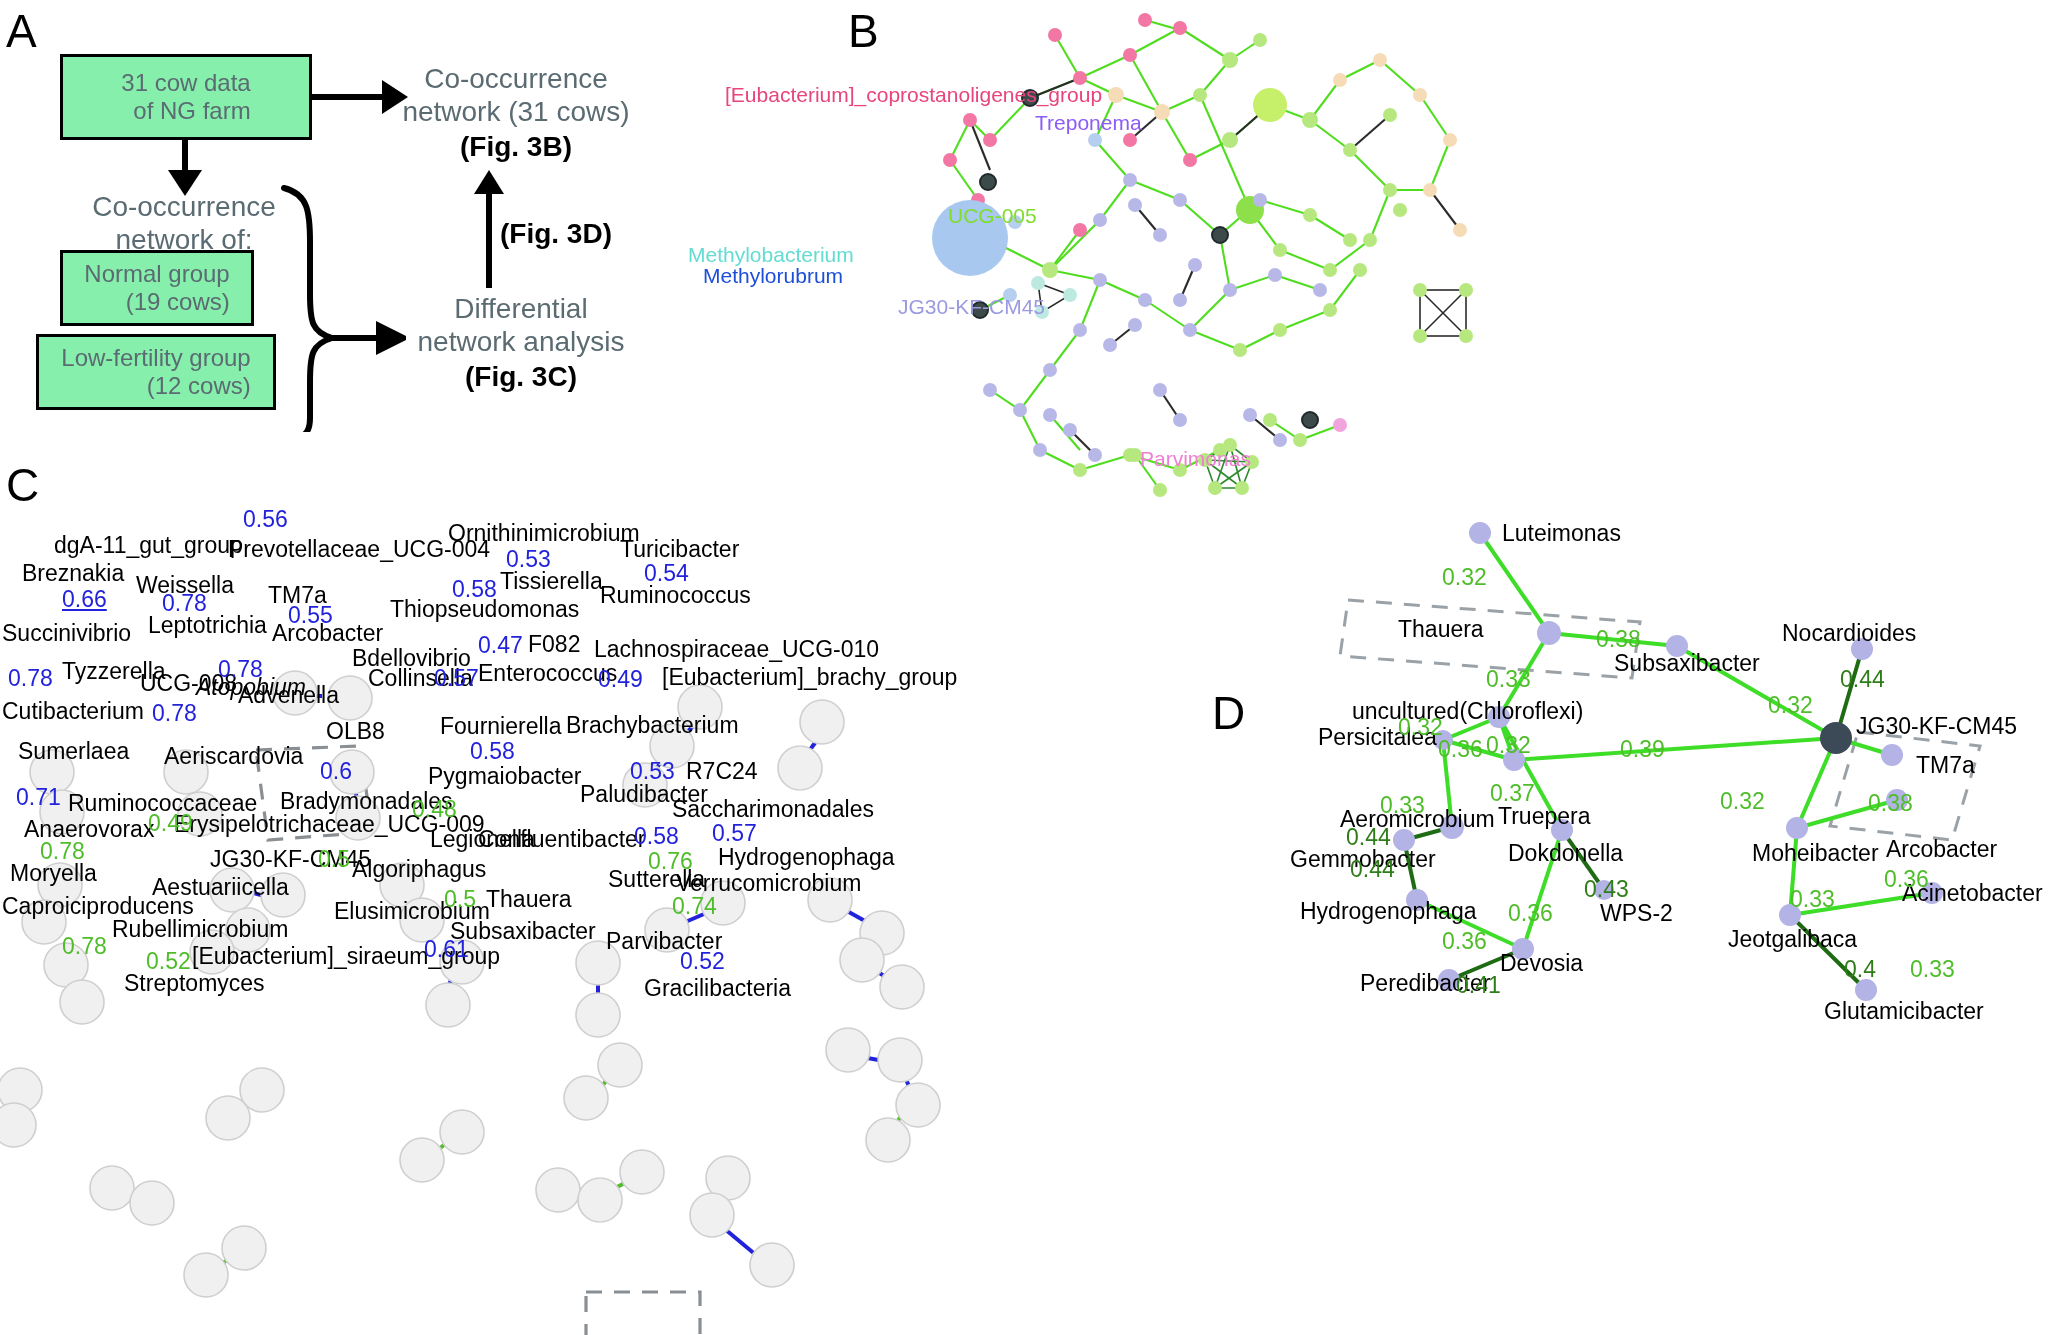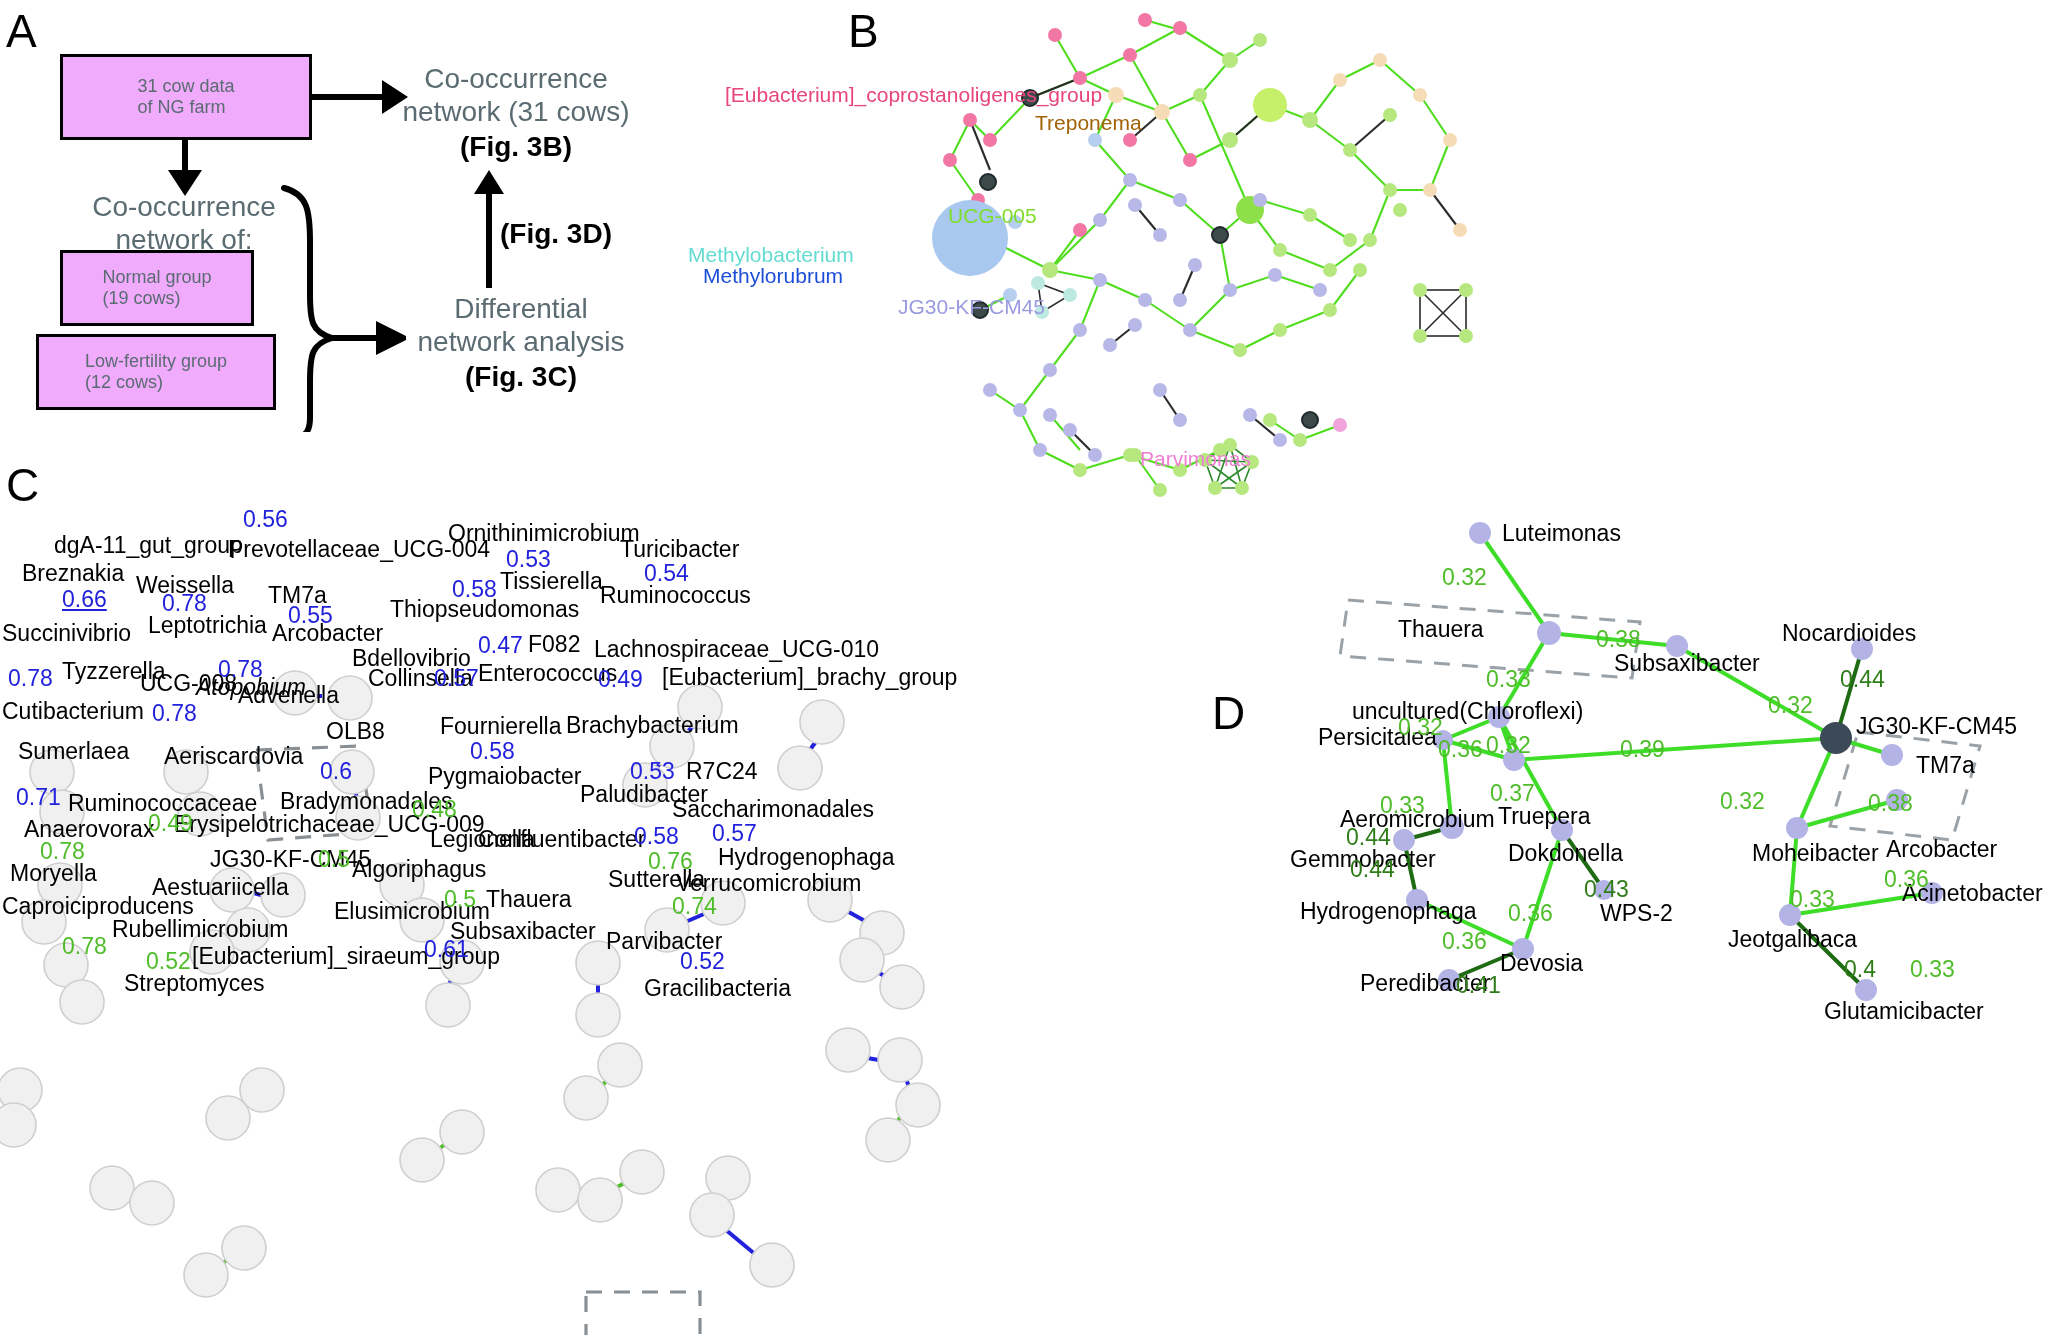--- a/index.html
+++ b/index.html
@@ -1,23 +1,23 @@
 <!DOCTYPE html>
 <html><head>
 <meta charset="utf-8">
 <style>
   html,body{margin:0;padding:0;background:#ffffff;}
   body{width:2048px;height:1335px;position:relative;overflow:hidden;
        font-family:"Liberation Sans","DejaVu Sans",sans-serif;}
   .fig{position:absolute;inset:0;}
   .panel-letter{position:absolute;font-size:46px;color:#000;font-weight:400;line-height:1;}
   
-  .a-box{position:absolute;border:3px solid #000;background:#f0abfc;box-sizing:border-box;
-         display:flex;align-items:center;justify-content:center;text-align:left;
-         color:#5b6b72;font-size:18px;line-height:1.16;}
+  .a-box{position:absolute;border:3px solid #000;background:#86efac;box-sizing:border-box;
+         display:flex;align-items:center;justify-content:center;text-align:right;
+         color:#5b6b72;font-size:24px;line-height:1.16;}
   .a-text{position:absolute;text-align:center;color:#5b6b72;font-size:28px;line-height:1.18;}
   .a-line{position:absolute;background:#000;}
   .a-arrow{position:absolute;width:0;height:0;}
   .a-arrow.right{border-top:17px solid transparent;border-bottom:17px solid transparent;border-left:26px solid #000;}
   .a-arrow.down{border-left:17px solid transparent;border-right:17px solid transparent;border-top:26px solid #000;}
   .a-arrow.up{border-left:15px solid transparent;border-right:15px solid transparent;border-bottom:24px solid #000;}
   
   .svgpanel{position:absolute;}
   
   .nlabel{position:absolute;font-size:23px;color:#000;white-space:nowrap;line-height:1;}
@@ -296,21 +296,21 @@
       <circle cx="322" cy="462" r="7" fill="#b6e87f"></circle>
       <circle cx="312" cy="488" r="7" fill="#b6e87f"></circle>
       <circle cx="285" cy="488" r="7" fill="#b6e87f"></circle>
       <circle cx="380" cy="420" r="8" fill="#3c4a4a" stroke="#20292b" stroke-width="2"></circle>
       <circle cx="58" cy="182" r="8" fill="#3c4a4a" stroke="#20292b" stroke-width="2"></circle>
       <circle cx="340" cy="105" r="8" fill="#3c4a4a" stroke="#20292b" stroke-width="2" opacity="0"></circle>
     </g>
   </svg>
 
   <div class="blabel" style="left:725px;top:84px;color:#e8447d;">[Eubacterium]_coprostanoligenes_group</div>
-  <div class="blabel" style="left:1035px;top:112px;color:#a16207;">Treponema</div>
+  <div class="blabel" style="left:1035px;top:112px;color:#8b5cf6;">Treponema</div>
   <div class="blabel" style="left:948px;top:205px;color:#7fdd2b;">UCG-005</div>
   <div class="blabel" style="left:688px;top:244px;color:#63dcd2;">Methylobacterium</div>
   <div class="blabel" style="left:703px;top:265px;color:#1d4ed8;">Methylorubrum</div>
   <div class="blabel" style="left:898px;top:296px;color:#9a9ae0;">JG30-KF-CM45</div>
   <div class="blabel" style="left:1140px;top:448px;color:#f07fd4;">Parvimonas</div>
 
   <div class="panel-letter" style="left:6px;top:462px;">C</div>
 
   <svg class="svgpanel" style="left:0px;top:600px;" width="960" height="735">
     <defs>

